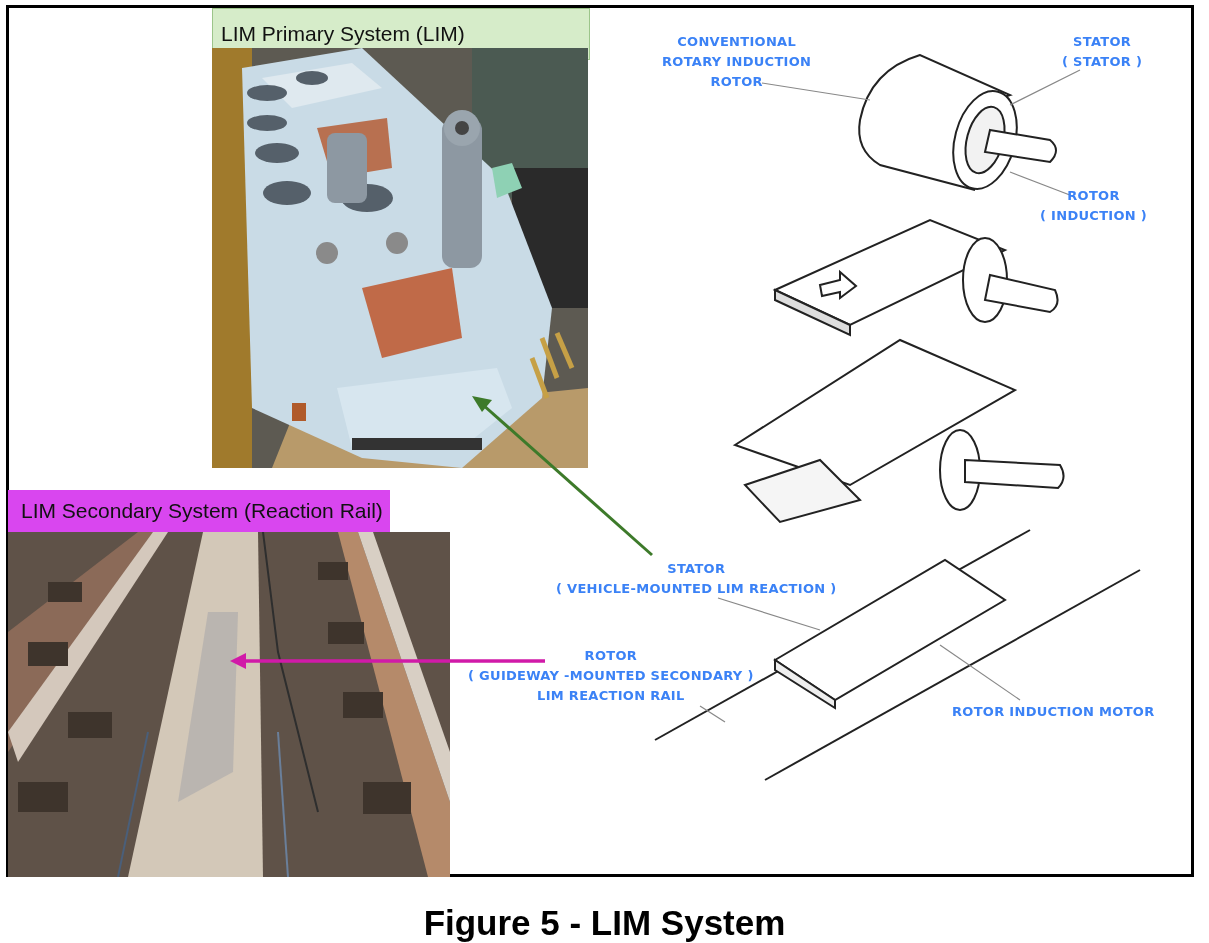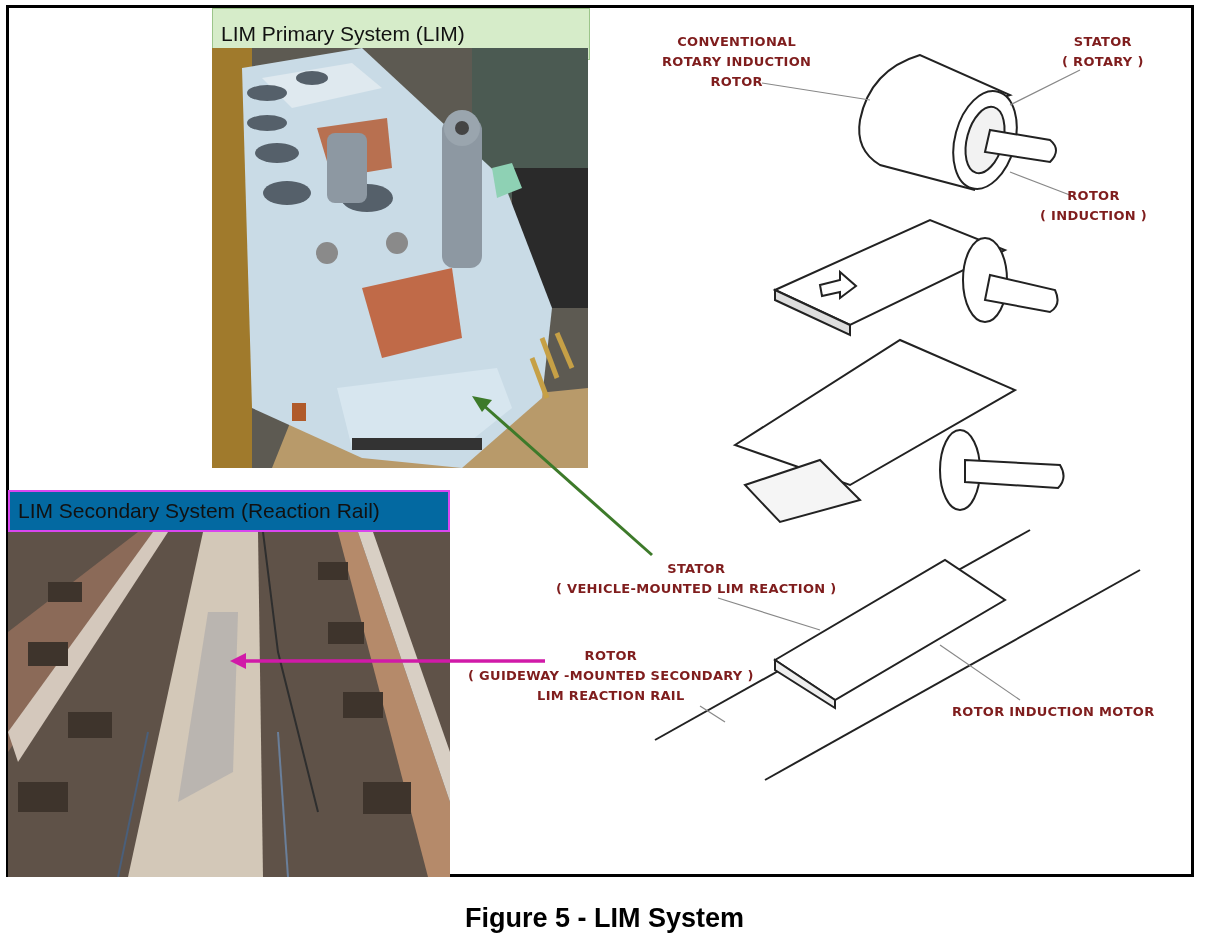--- a/index.html
+++ b/index.html
@@ -13,32 +13,32 @@
   
   .photo { position: absolute; overflow: hidden; }
   .photo-primary { left: 212px; top: 48px; width: 376px; height: 420px; background: #6f6a5c; }
   .photo-secondary { left: 8px; top: 532px; width: 442px; height: 345px; background: #5a5048; }
 
   .caption-box {
     position: absolute; font-size: 21px; color: #111; padding: 0 8px; box-sizing: border-box;
     display: flex; align-items: center; white-space: nowrap;
   }
   .caption-primary { left: 212px; top: 8px; width: 378px; height: 52px; background: #d6ecc9; border: 1px solid #9cc58a; }
-  .caption-secondary { left: 8px; top: 490px; width: 442px; height: 42px; background: #0369a1; border: 2px solid #d946ef; }
+  .caption-secondary { left: 8px; top: 490px; width: 382px; height: 42px; background: #d946ef; border: 5px solid #d946ef; }
 
   svg { position: absolute; left: 0; top: 0; }
 
   .diagram-label {
     position: absolute; font-family: "DejaVu Sans", sans-serif; font-weight: bold;
-    font-size: 13px; color: #7f1d1d; text-align: center; line-height: 20px; white-space: nowrap; letter-spacing: 0.3px;
+    font-size: 13px; color: #3b82f6; text-align: center; line-height: 20px; white-space: nowrap; letter-spacing: 0.3px;
   }
 
   .figure-caption {
     position: absolute; left: 0; width: 1209px; top: 903px; text-align: center;
-    font-family: "Liberation Sans", sans-serif; font-weight: bold; font-size: 27px; color: #000;
+    font-family: "Liberation Sans", sans-serif; font-weight: bold; font-size: 35px; color: #000;
   }
 </style>
 </head>
 <body>
 
 <div class="figure-frame"></div>
 
 <div class="caption-box caption-primary">LIM Primary System (LIM)</div>
 <div class="photo photo-primary">
   <svg width="376" height="420" viewBox="0 0 376 420">
@@ -145,21 +145,21 @@
   </g>
 </svg>
 
 <div class="diagram-label" style="left:662px;top:32px;">
   <div>CONVENTIONAL</div>
   <div>ROTARY INDUCTION</div>
   <div>ROTOR</div>
 </div>
 <div class="diagram-label" style="left:1062px;top:32px;">
   <div>STATOR</div>
-  <div>( ROTARY )</div>
+  <div>( STATOR )</div>
 </div>
 <div class="diagram-label" style="left:1040px;top:186px;">
   <div>ROTOR</div>
   <div>( INDUCTION )</div>
 </div>
 <div class="diagram-label" style="left:556px;top:559px;">
   <div>STATOR</div>
   <div>( VEHICLE-MOUNTED LIM REACTION )</div>
 </div>
 <div class="diagram-label" style="left:468px;top:646px;">

